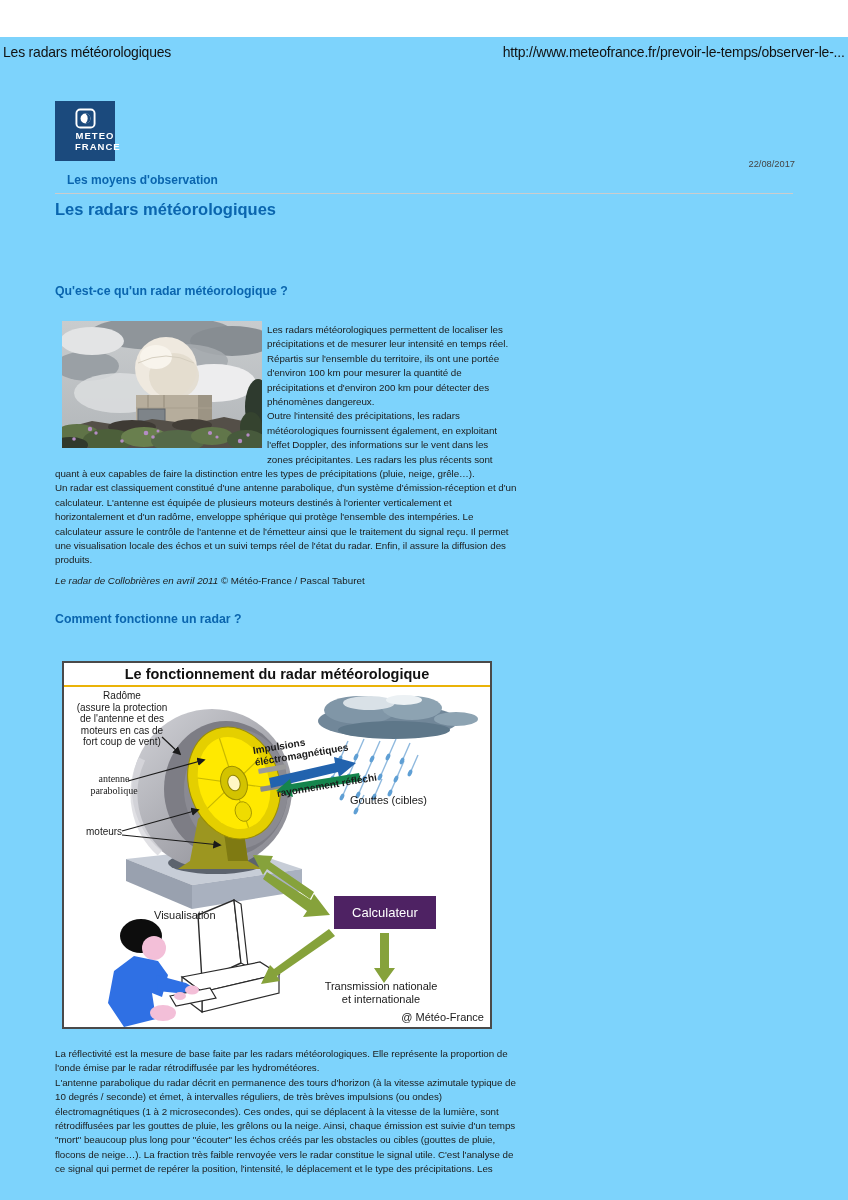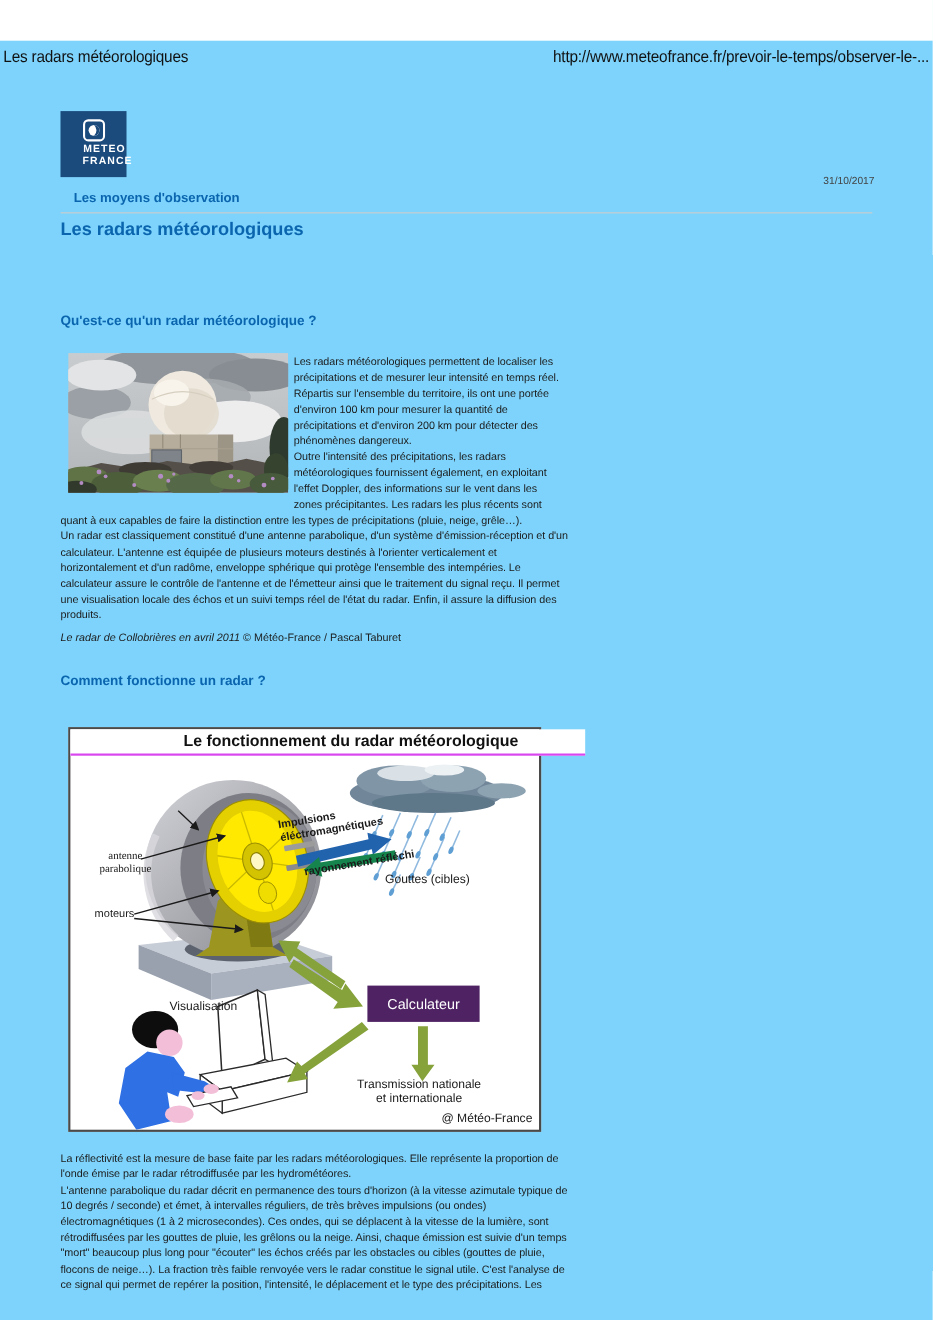--- a/index.html
+++ b/index.html
@@ -26,21 +26,21 @@
   .intro{left:55px;top:210px;width:580px;}
   .side{left:267px;top:286px;width:310px;}
   .cont{left:55px;top:430px;width:580px;}
   .caption{position:absolute;left:55px;top:538px;margin:0;font-size:9.8px;color:#1c1c1c;}
   .caption em{font-style:italic;}
   .closing{left:55px;top:1010px;width:580px;}
   .photo{position:absolute;left:62px;top:284px;width:200px;height:127px;}
   
   .diagram{position:absolute;left:62px;top:624px;width:430px;height:368px;border:2px solid #4a4a4a;box-sizing:border-box;background:#fff;}
   .dtitle{position:absolute;left:0;top:0;width:100%;height:22px;line-height:23px;text-align:center;
-          font-size:14.5px;font-weight:bold;color:#111;border-bottom:2px solid #d946ef;box-sizing:content-box;background:#fff;padding-left:42px;}
+          font-size:14.5px;font-weight:bold;color:#111;border-bottom:2px solid #eab308;box-sizing:content-box;background:#fff;}
   .dart{position:absolute;left:0;top:0;width:426px;height:364px;}
   .dlb{position:absolute;font-size:10px;line-height:11.6px;color:#1a1a1a;white-space:pre-line;}
   .lb-radome{left:6px;top:27px;width:104px;text-align:center;}
   .lb-antenne{left:12px;top:110px;width:76px;text-align:center;font-family:Liberation Serif, serif;}
   .lb-moteurs{left:22px;top:163px;}
   .lb-impulsions{left:190px;top:82px;width:136px;font-weight:bold;transform:rotate(-9.5deg);transform-origin:0 50%;}
   .lb-rayonnement{left:213px;top:125px;width:110px;font-weight:bold;transform:rotate(-9.5deg);transform-origin:0 50%;}
   .lb-gouttes{left:286px;top:132px;font-size:11px;}
   .lb-visualisation{left:90px;top:247px;font-size:11px;}
   .lb-calculateur{left:270px;top:233px;width:102px;height:33px;background:#4e2263;color:#fff;
@@ -59,21 +59,21 @@
   <div class="logo">
     <svg class="logo-ic" width="21" height="21" viewBox="0 0 22 22">
       <rect x="1.5" y="1.5" width="19" height="19" rx="4" fill="none" stroke="#fff" stroke-width="2"></rect>
       <circle cx="11" cy="11" r="5.2" fill="#fff"></circle>
       <path d="M11,5.8 a5.2,5.2 0 0 1 0,10.4 a7.2,7.2 0 0 0 2.3,-5.2 a7.2,7.2 0 0 0 -2.3,-5.2 z" fill="#1b4a7d"></path>
     </svg>
     <div class="logo-t">METEO</div>
     <div class="logo-t">FRANCE</div>
   </div>
 
-  <div class="date">31/10/2017</div>
+  <div class="date">22/08/2017</div>
   <a class="breadcrumb">Les moyens d'observation</a>
   <div class="rule"></div>
 
   <h1 class="title">Les radars météorologiques</h1>
 
   <h2 class="h2 h2a">Qu'est-ce qu'un radar météorologique ?</h2>
 
   <div class="photo">
     <svg width="200" height="127" viewBox="0 0 200 127">
       <defs>
@@ -260,20 +260,25 @@
       <ellipse cx="128" cy="327" rx="7" ry="4.5" fill="#f3bfd8"></ellipse>
       <ellipse cx="116" cy="333" rx="6" ry="4" fill="#f3bfd8"></ellipse>
 
       <polygon points="250,229 206,199 209,193 189,192 199,212 203,206 246,236" fill="#86a23b"></polygon>
       <polygon points="203,209 247,237 250,231 266,252 239,254 243,248 199,216" fill="#86a23b"></polygon>
       <polygon points="265,266 210,306 206,302 197,321 216,318 213,313 271,273" fill="#86a23b"></polygon>
       <polygon points="316,270 325,270 325,305 331,305 320,320 310,305 316,305" fill="#86a23b"></polygon>
     </svg>
 
     <div class="dtitle">Le fonctionnement du radar météorologique</div>
+    <div class="dlb lb-radome">Radôme
+(assure la protection
+de l'antenne et des
+moteurs en cas de
+fort coup de vent)</div>
     <div class="dlb lb-antenne">antenne
 parabolique</div>
     <div class="dlb lb-moteurs">moteurs</div>
     <div class="dlb lb-impulsions">Impulsions éléctromagnétiques</div>
     <div class="dlb lb-rayonnement">rayonnement réfléchi</div>
     <div class="dlb lb-gouttes">Gouttes (cibles)</div>
     <div class="dlb lb-visualisation">Visualisation</div>
     <div class="dlb lb-calculateur">Calculateur</div>
     <div class="dlb lb-transmission">Transmission nationale
 et internationale</div>

